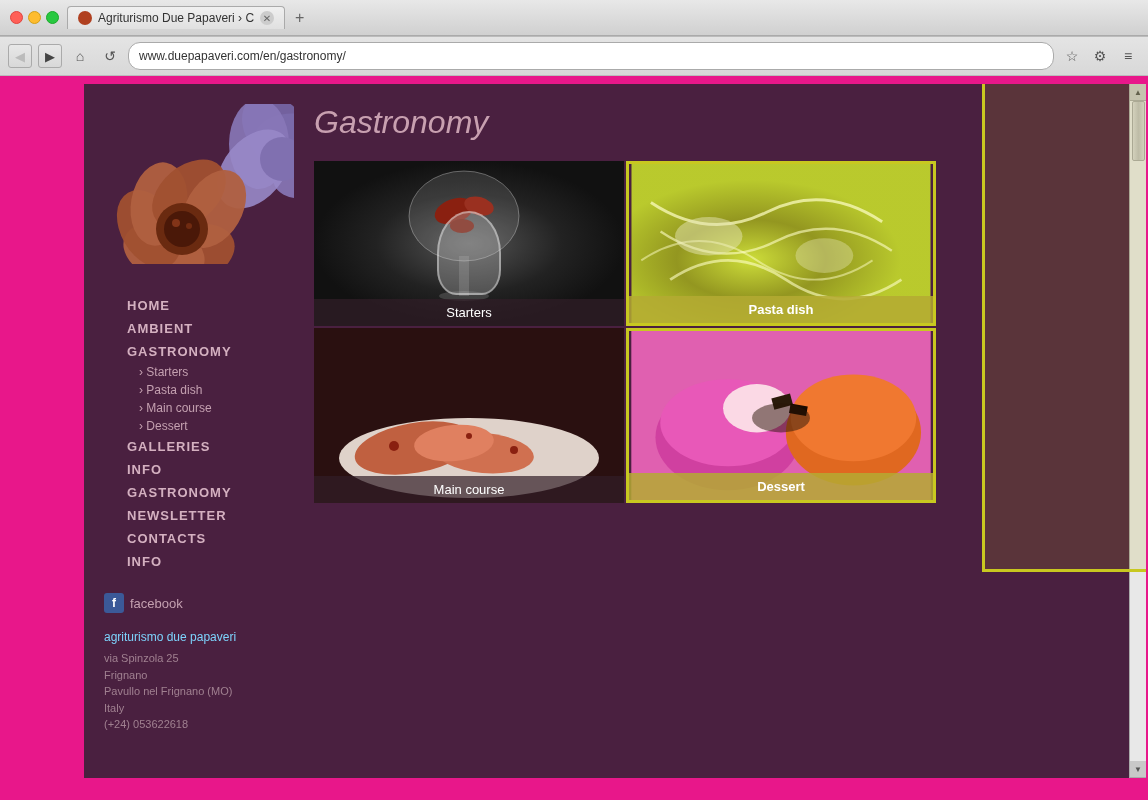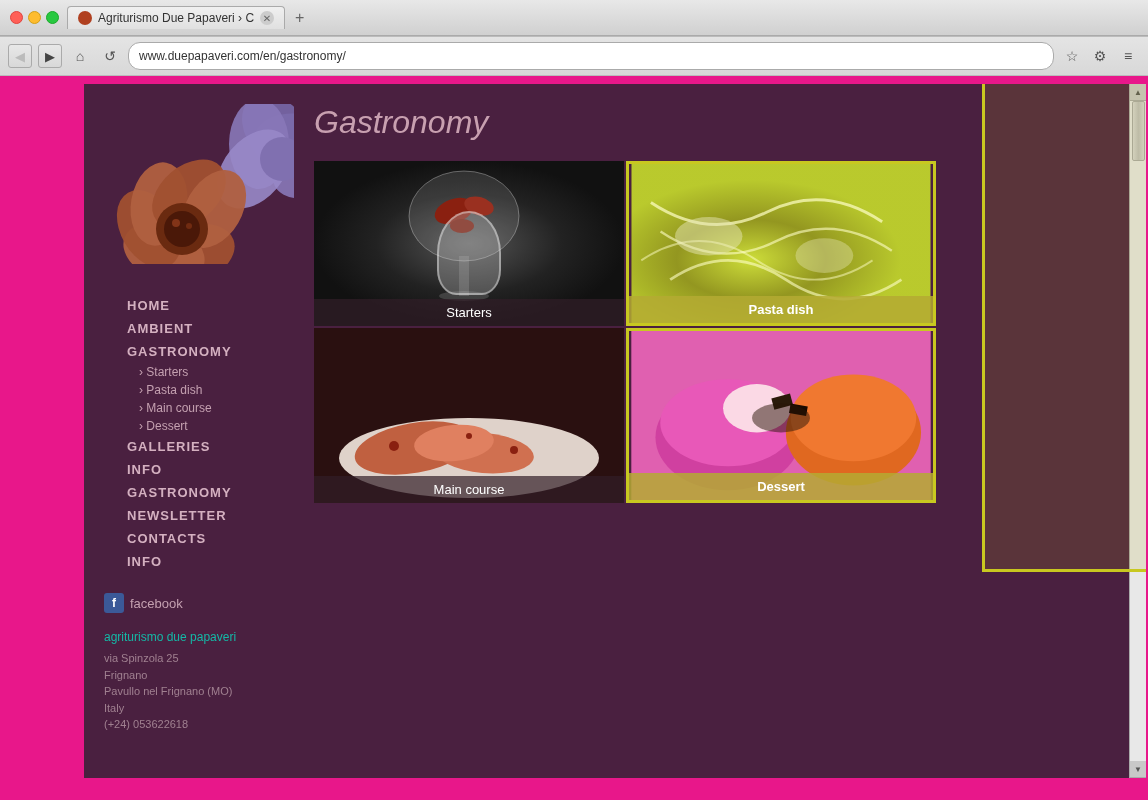--- a/index.html
+++ b/index.html
@@ -217,21 +217,21 @@
       font-weight: bold;
     }
 
     .site-info {
       margin-top: 15px;
       color: #a08090;
       font-size: 11px;
       line-height: 1.5;
     }
     .site-name {
-      color: #14b8a6;
+      color: #7dd3fc;
       font-size: 12px;
       margin-bottom: 4px;
     }
 
     
     .main-content {
       flex: 1;
       padding: 20px 20px 20px 10px;
       position: relative;
     }

